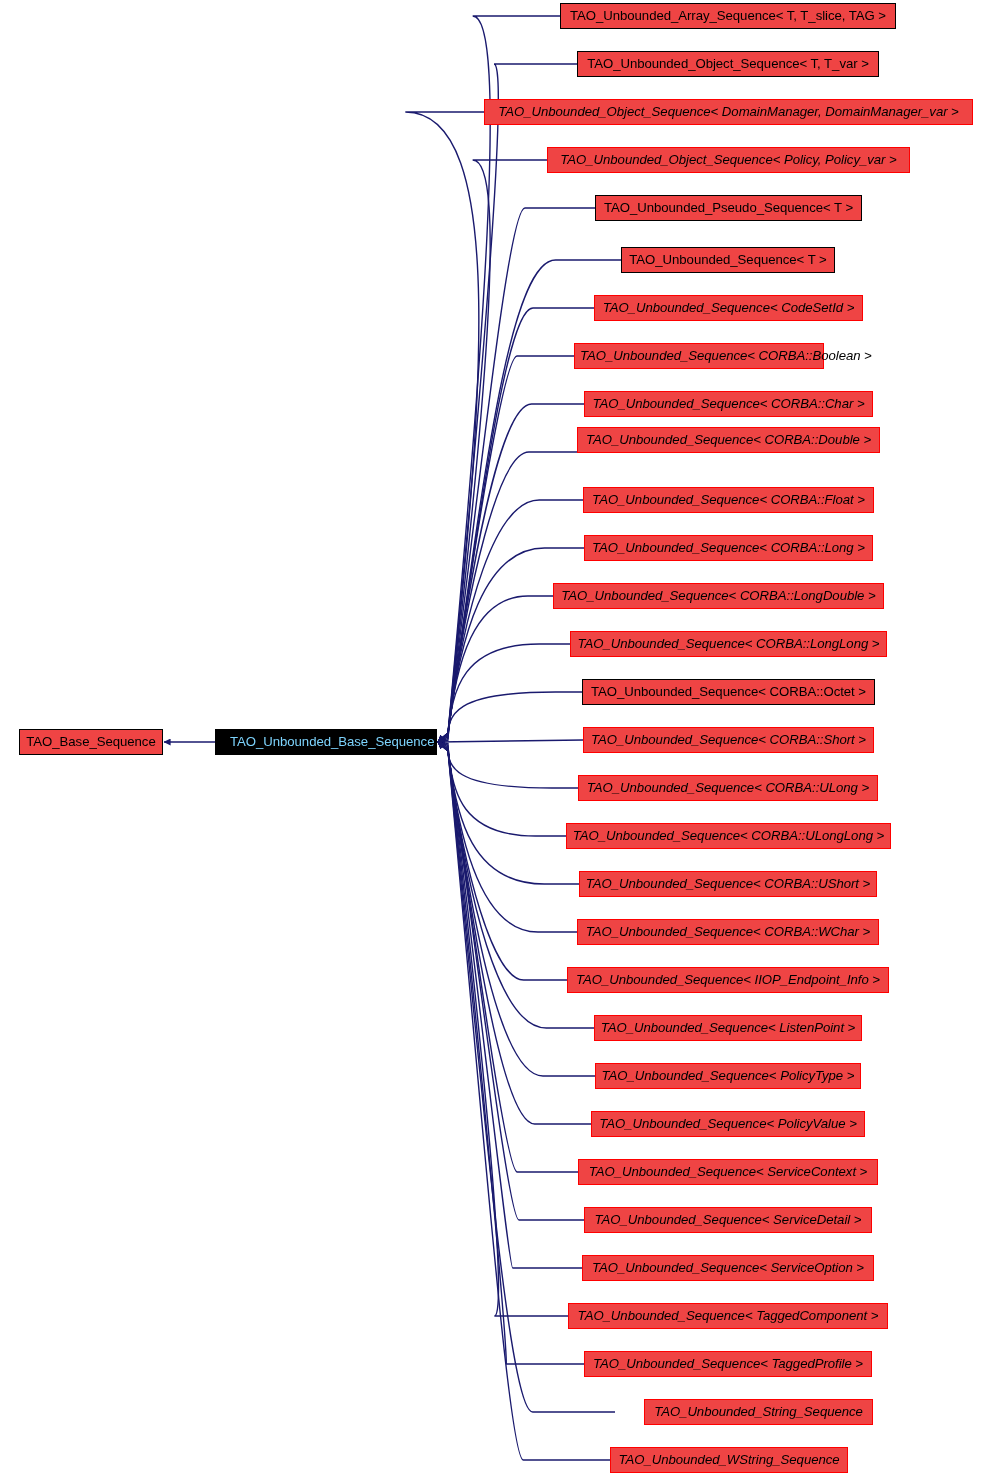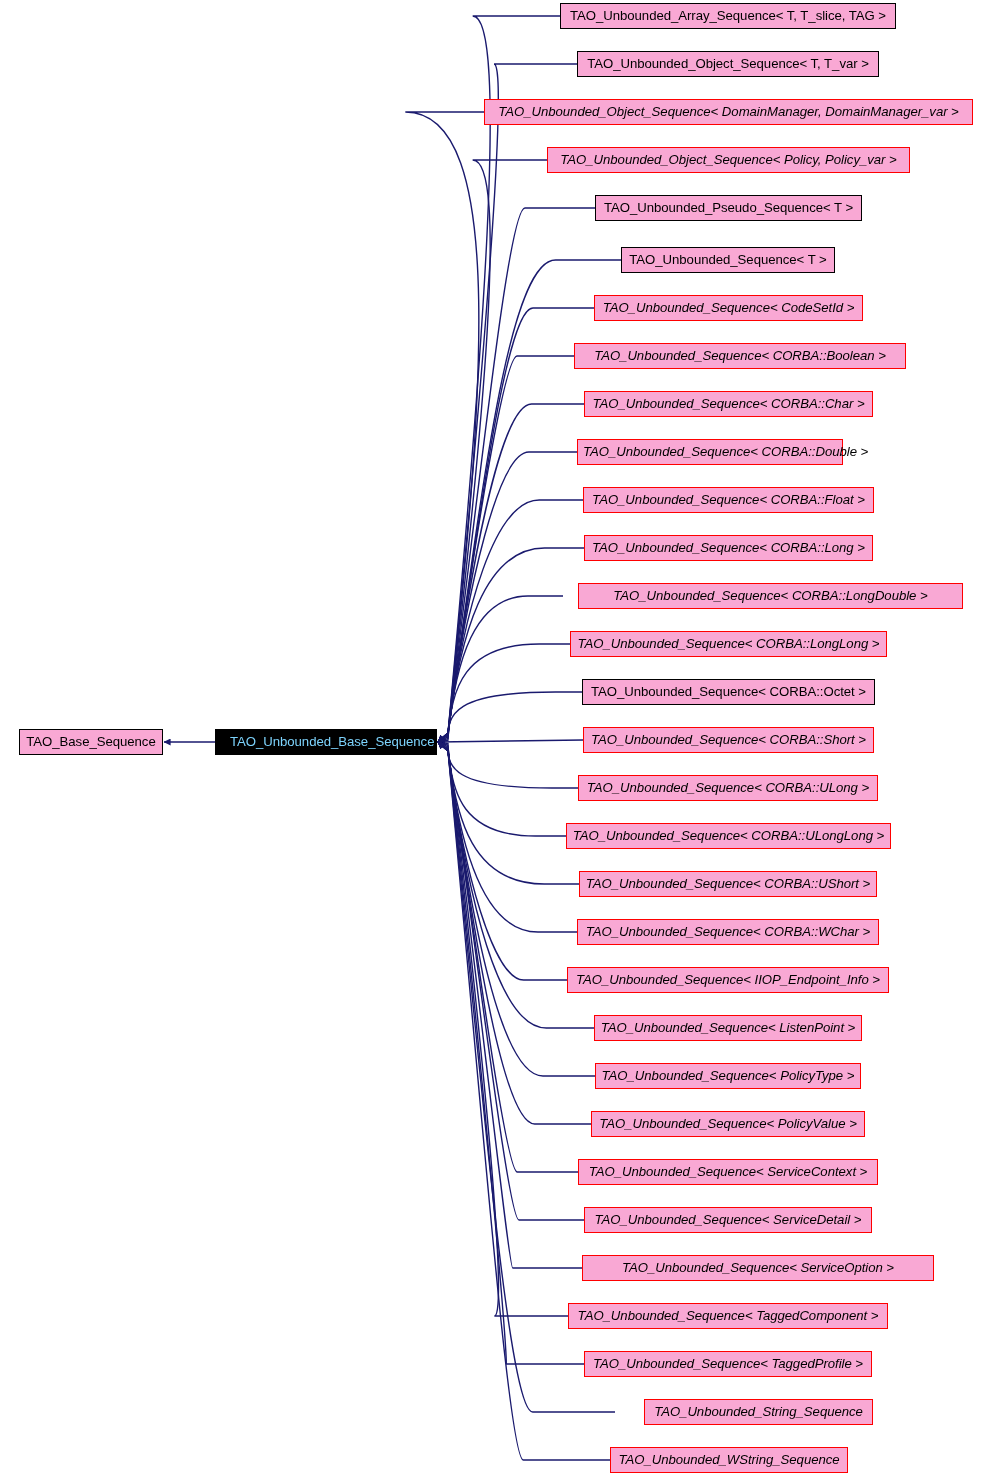--- a/index.html
+++ b/index.html
@@ -24,21 +24,21 @@
     width: 990px;
     height: 1478px;
     pointer-events: none;
   }
   .node {
     position: absolute;
     box-sizing: border-box;
     height: 26px;
     line-height: 24px;
     border: 1px solid #000000;
-    background: #f9a8d4;
+    background: #ef4444;
     color: #000000;
     font-size: 13.2px;
     white-space: nowrap;
     text-align: center;
     padding: 0 5px;
     letter-spacing: -0.05px;
   }
   .node.red {
     border-color: #ff0000;
     font-style: italic;
@@ -98,39 +98,39 @@
   <div id="nodes">
       <div class="node" style="left: 19px; top: 729px; width: 144px;"><span>TAO_Base_Sequence</span></div>
       <div class="node root" style="left: 215px; top: 729px; width: 222px;"><span>TAO_Unbounded_Base_Sequence</span></div>
       <div class="node" style="left: 560px; top: 3px; width: 336px;"><span>TAO_Unbounded_Array_Sequence&lt; T, T_slice, TAG &gt;</span></div>
       <div class="node" style="left: 577px; top: 51px; width: 302px;"><span>TAO_Unbounded_Object_Sequence&lt; T, T_var &gt;</span></div>
       <div class="node red" style="left: 484px; top: 99px; width: 489px;"><span>TAO_Unbounded_Object_Sequence&lt; DomainManager, DomainManager_var &gt;</span></div>
       <div class="node red" style="left: 547px; top: 147px; width: 363px;"><span>TAO_Unbounded_Object_Sequence&lt; Policy, Policy_var &gt;</span></div>
       <div class="node" style="left: 595px; top: 195px; width: 267px;"><span>TAO_Unbounded_Pseudo_Sequence&lt; T &gt;</span></div>
       <div class="node" style="left: 621px; top: 247px; width: 214px;"><span>TAO_Unbounded_Sequence&lt; T &gt;</span></div>
       <div class="node red" style="left: 594px; top: 295px; width: 269px;"><span>TAO_Unbounded_Sequence&lt; CodeSetId &gt;</span></div>
-      <div class="node red" style="left: 574px; top: 343px; width: 332px;"><span>TAO_Unbounded_Sequence&lt; CORBA::Boolean &gt;</span></div>
+      <div class="node red" style="left: 574px; top: 343px; width: 250px;"><span>TAO_Unbounded_Sequence&lt; CORBA::Boolean &gt;</span></div>
       <div class="node red" style="left: 584px; top: 391px; width: 289px;"><span>TAO_Unbounded_Sequence&lt; CORBA::Char &gt;</span></div>
-      <div class="node red" style="left: 577px; top: 439px; width: 266px;"><span>TAO_Unbounded_Sequence&lt; CORBA::Double &gt;</span></div>
+      <div class="node red" style="left: 577px; top: 427px; width: 303px;"><span>TAO_Unbounded_Sequence&lt; CORBA::Double &gt;</span></div>
       <div class="node red" style="left: 583px; top: 487px; width: 291px;"><span>TAO_Unbounded_Sequence&lt; CORBA::Float &gt;</span></div>
       <div class="node red" style="left: 584px; top: 535px; width: 289px;"><span>TAO_Unbounded_Sequence&lt; CORBA::Long &gt;</span></div>
-      <div class="node red" style="left: 578px; top: 583px; width: 385px;"><span>TAO_Unbounded_Sequence&lt; CORBA::LongDouble &gt;</span></div>
+      <div class="node red" style="left: 553px; top: 583px; width: 331px;"><span>TAO_Unbounded_Sequence&lt; CORBA::LongDouble &gt;</span></div>
       <div class="node red" style="left: 570px; top: 631px; width: 317px;"><span>TAO_Unbounded_Sequence&lt; CORBA::LongLong &gt;</span></div>
       <div class="node" style="left: 582px; top: 679px; width: 293px;"><span>TAO_Unbounded_Sequence&lt; CORBA::Octet &gt;</span></div>
       <div class="node red" style="left: 583px; top: 727px; width: 291px;"><span>TAO_Unbounded_Sequence&lt; CORBA::Short &gt;</span></div>
       <div class="node red" style="left: 578px; top: 775px; width: 300px;"><span>TAO_Unbounded_Sequence&lt; CORBA::ULong &gt;</span></div>
       <div class="node red" style="left: 566px; top: 823px; width: 325px;"><span>TAO_Unbounded_Sequence&lt; CORBA::ULongLong &gt;</span></div>
       <div class="node red" style="left: 579px; top: 871px; width: 298px;"><span>TAO_Unbounded_Sequence&lt; CORBA::UShort &gt;</span></div>
       <div class="node red" style="left: 577px; top: 919px; width: 302px;"><span>TAO_Unbounded_Sequence&lt; CORBA::WChar &gt;</span></div>
       <div class="node red" style="left: 567px; top: 967px; width: 322px;"><span>TAO_Unbounded_Sequence&lt; IIOP_Endpoint_Info &gt;</span></div>
       <div class="node red" style="left: 594px; top: 1015px; width: 268px;"><span>TAO_Unbounded_Sequence&lt; ListenPoint &gt;</span></div>
       <div class="node red" style="left: 595px; top: 1063px; width: 266px;"><span>TAO_Unbounded_Sequence&lt; PolicyType &gt;</span></div>
       <div class="node red" style="left: 591px; top: 1111px; width: 274px;"><span>TAO_Unbounded_Sequence&lt; PolicyValue &gt;</span></div>
       <div class="node red" style="left: 578px; top: 1159px; width: 300px;"><span>TAO_Unbounded_Sequence&lt; ServiceContext &gt;</span></div>
       <div class="node red" style="left: 584px; top: 1207px; width: 288px;"><span>TAO_Unbounded_Sequence&lt; ServiceDetail &gt;</span></div>
-      <div class="node red" style="left: 582px; top: 1255px; width: 352px;"><span>TAO_Unbounded_Sequence&lt; ServiceOption &gt;</span></div>
+      <div class="node red" style="left: 582px; top: 1255px; width: 292px;"><span>TAO_Unbounded_Sequence&lt; ServiceOption &gt;</span></div>
       <div class="node red" style="left: 568px; top: 1303px; width: 320px;"><span>TAO_Unbounded_Sequence&lt; TaggedComponent &gt;</span></div>
       <div class="node red" style="left: 584px; top: 1351px; width: 288px;"><span>TAO_Unbounded_Sequence&lt; TaggedProfile &gt;</span></div>
       <div class="node red" style="left: 644px; top: 1399px; width: 229px;"><span>TAO_Unbounded_String_Sequence</span></div>
       <div class="node red" style="left: 610px; top: 1447px; width: 238px;"><span>TAO_Unbounded_WString_Sequence</span></div>
     </div>
 
 </div>
 
 </body></html>

